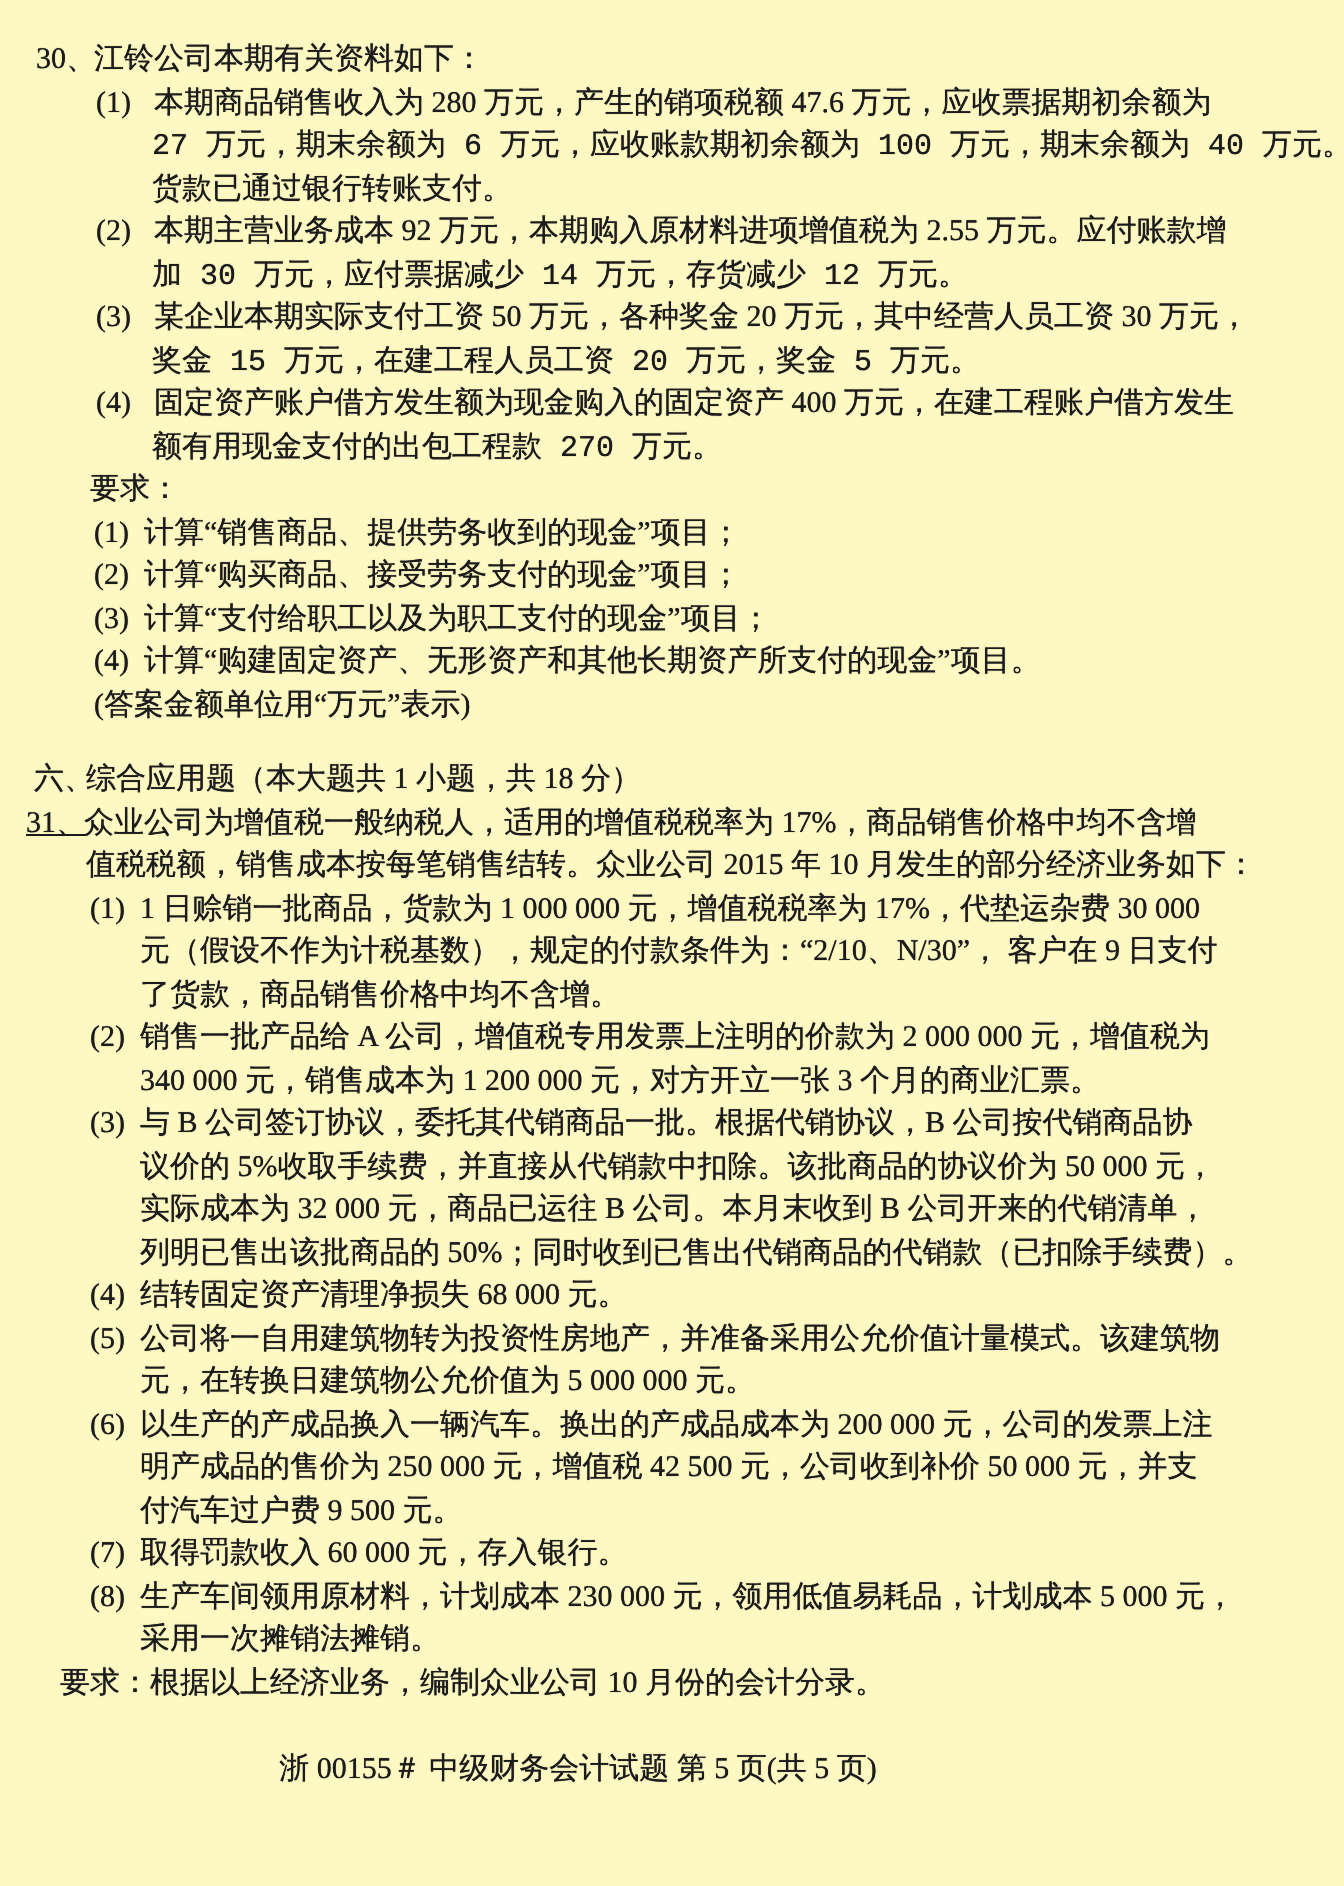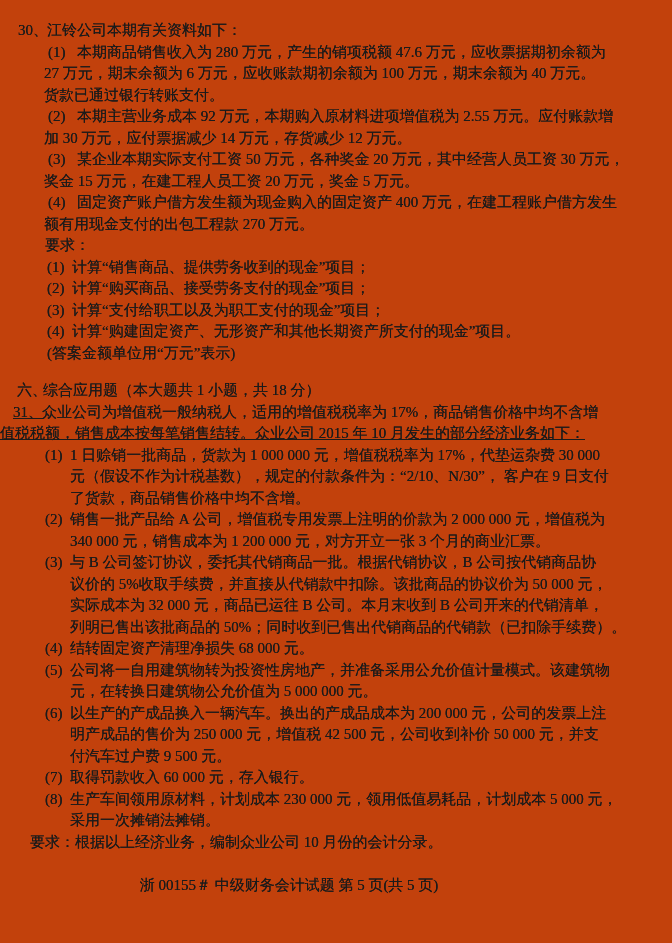--- a/index.html
+++ b/index.html
@@ -1,49 +1,49 @@
 <!DOCTYPE html>
 <html><head>
 <meta charset="utf-8">
 <style>
   html,body{margin:0;padding:0;background:#e8e8e8;}
   .page{
     position:relative;
     width:672px;height:943px;
     margin:0 auto;
-    background:#c2410c;
+    background:#fef9c3;
     color:#1b1b1b;
     font-family:"Liberation Serif","DejaVu Serif",serif;
     font-size:15px;
     line-height:21.5px;
     box-sizing:border-box;
     padding-top:20px;
     overflow:hidden;
     text-shadow:0 0 0.4px currentColor;
   }
   .line{display:flex;white-space:nowrap;}
   .num{flex:none;}
 
   
   .q30-first{padding-left:18px;}
   .q30-first .num{width:29px;}
   .sub30{padding-left:48px;}
   .sub30 .num{width:29px;}
-  .cont30{padding-left:44px;}
+  .cont30{padding-left:76px;font-family:Liberation Mono, monospace;}
   .reqlabel30{padding-left:45px;}
   .req30{padding-left:47px;}
   .req30 .num{width:25px;}
   .note30{padding-left:47px;}
 
   
   .sec6{padding-left:17px;margin-top:16px;}
   .sec6 .num{width:26px;}
   .q31-first{padding-left:13px;}
   .q31-first .num{width:29px;text-decoration:underline;}
-  .cont31i{text-decoration:underline;}
+  .cont31i{padding-left:43px;}
   .sub31{padding-left:45px;}
   .sub31 .num{width:25px;}
   .cont31{padding-left:70px;}
   .req31{padding-left:30px;}
 
   .footer{
     margin-top:22px;
     width:578px;
     text-align:center;
     white-space:nowrap;

